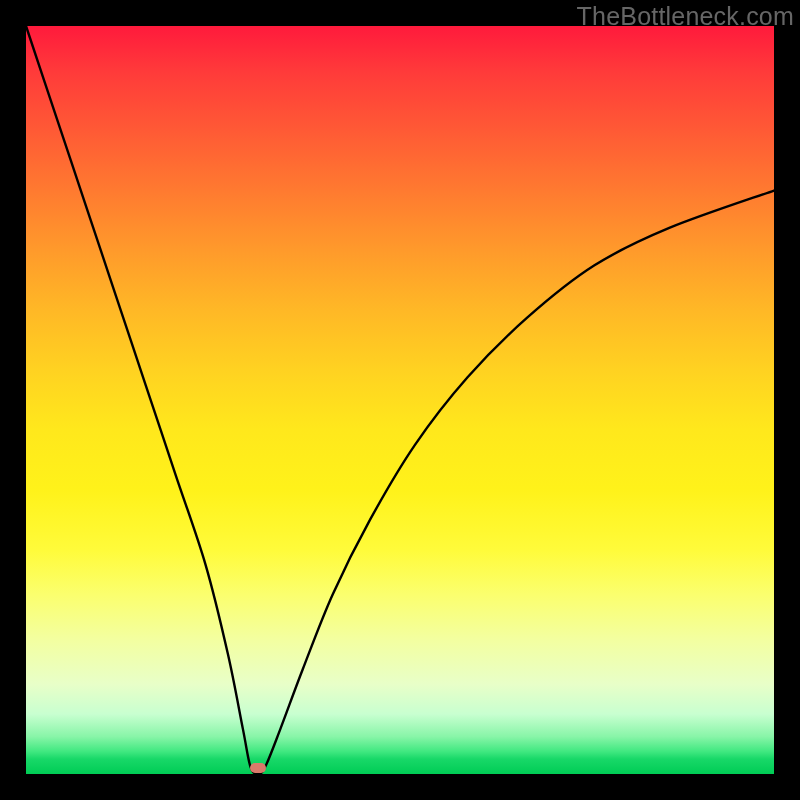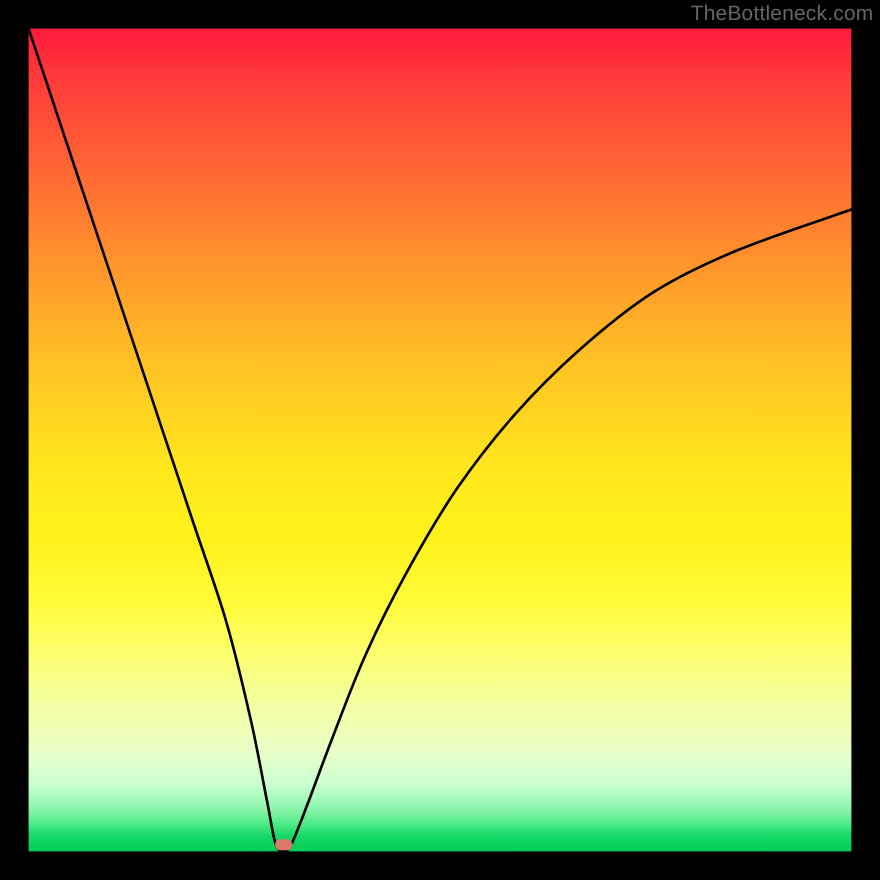--- a/index.html
+++ b/index.html
@@ -46,21 +46,21 @@
       #40e880 97%,
       #18d868 98%,
       #00cc55 100%
     );
   }
   .watermark {
     position: absolute;
     top: 2px;
     right: 6px;
     color: #666;
-    font-size: 19px;
+    font-size: 25px;
     font-weight: 500;
     letter-spacing: 0.2px;
     user-select: none;
   }
   svg.curve {
     position: absolute;
     left: 0;
     top: 0;
     width: 748px;
     height: 748px;

